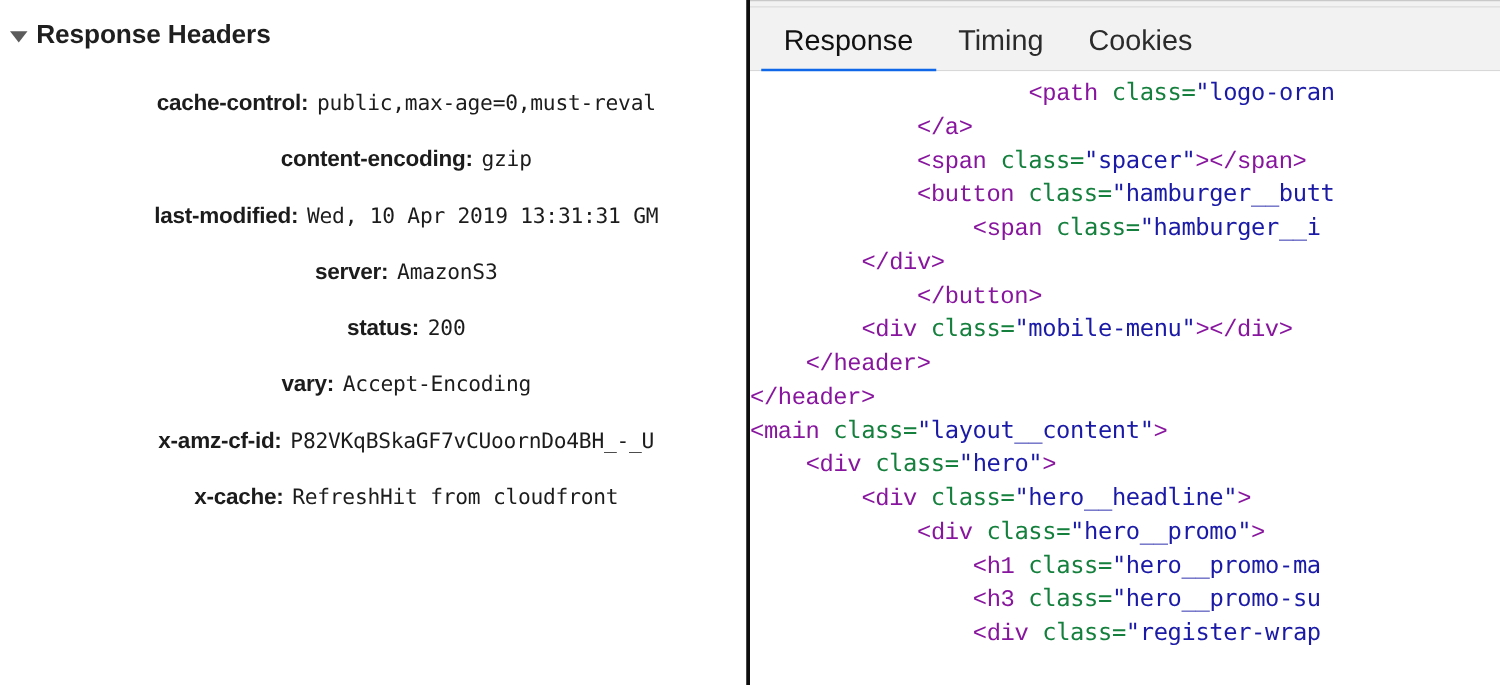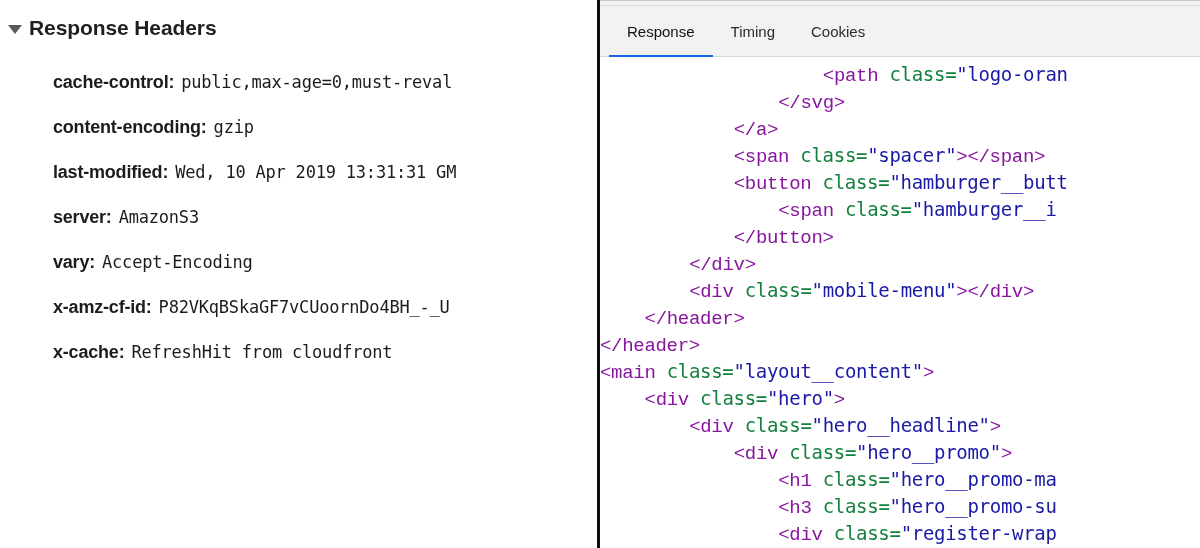--- a/index.html
+++ b/index.html
@@ -57,20 +57,21 @@
     top: 60px;
     width: 597px;
   }
   .header-row {
     position: relative;
     height: 45px;
     line-height: 45px;
     padding-left: 53px;
     white-space: nowrap;
     overflow: hidden;
+    text-align: center;
   }
   .header-name {
     font-family: "Liberation Sans", sans-serif;
     font-size: 18px;
     font-weight: bold;
     color: #1c1c1c;
     letter-spacing: -0.2px;
   }
   .header-value {
     font-family: "DejaVu Sans Mono", monospace;
@@ -129,21 +130,21 @@
   }
   #panel-tabbar::before {
     content: "";
     position: absolute;
     left: 0; right: 0; top: 4px;
     height: 1px;
     background: #dcdcdc;
   }
   .panel-tab {
     position: relative;
-    font-size: 15px;
+    font-size: 23px;
     color: #2b2b2b;
     padding: 0 18px;
     height: 57px;
     line-height: 64px;
     white-space: nowrap;
     cursor: default;
     box-sizing: border-box;
   }
   .panel-tab.active {
     color: #111111;
@@ -187,44 +188,44 @@
   <div id="headers-section-title">
     <span class="disclosure-triangle"></span>
     <span class="title-text">Response Headers</span>
   </div>
 
   <div id="headers-list">
       <div class="header-row"><span class="header-name">cache-control:</span><span class="header-value">public,max-age=0,must-reval</span></div>
       <div class="header-row"><span class="header-name">content-encoding:</span><span class="header-value">gzip</span></div>
       <div class="header-row"><span class="header-name">last-modified:</span><span class="header-value">Wed, 10 Apr 2019 13:31:31 GM</span></div>
       <div class="header-row"><span class="header-name">server:</span><span class="header-value">AmazonS3</span></div>
+      <div class="header-row"><span class="header-name">status:</span><span class="header-value">200</span></div>
       <div class="header-row"><span class="header-name">vary:</span><span class="header-value">Accept-Encoding</span></div>
       <div class="header-row"><span class="header-name">x-amz-cf-id:</span><span class="header-value">P82VKqBSkaGF7vCUoornDo4BH_-_U</span></div>
       <div class="header-row"><span class="header-name">x-cache:</span><span class="header-value">RefreshHit from cloudfront</span></div>
     </div>
 
 </div>
 
 <div id="response-panel">
 
   <div id="panel-tabbar">
       <div class="panel-tab active">Response</div>
       <div class="panel-tab">Timing</div>
       <div class="panel-tab">Cookies</div>
     </div>
 
   <div id="code-view">
       <div class="code-line">                    <span class="tok-tag">&lt;path</span><span class="tok-attr"> class</span><span class="tok-attr">=</span><span class="tok-val">"logo-oran</span></div>
-      <div class="code-line">                <span class="tok-tag">&lt;/svg</span><span class="tok-tag">&gt;</span></div>
       <div class="code-line">            <span class="tok-tag">&lt;/a</span><span class="tok-tag">&gt;</span></div>
       <div class="code-line">            <span class="tok-tag">&lt;span</span><span class="tok-attr"> class</span><span class="tok-attr">=</span><span class="tok-val">"spacer"</span><span class="tok-tag">&gt;</span><span class="tok-tag">&lt;/span</span><span class="tok-tag">&gt;</span></div>
       <div class="code-line">            <span class="tok-tag">&lt;button</span><span class="tok-attr"> class</span><span class="tok-attr">=</span><span class="tok-val">"hamburger__butt</span></div>
       <div class="code-line">                <span class="tok-tag">&lt;span</span><span class="tok-attr"> class</span><span class="tok-attr">=</span><span class="tok-val">"hamburger__i</span></div>
+      <div class="code-line">        <span class="tok-tag">&lt;/div</span><span class="tok-tag">&gt;</span></div>
       <div class="code-line">            <span class="tok-tag">&lt;/button</span><span class="tok-tag">&gt;</span></div>
-      <div class="code-line">        <span class="tok-tag">&lt;/div</span><span class="tok-tag">&gt;</span></div>
       <div class="code-line">        <span class="tok-tag">&lt;div</span><span class="tok-attr"> class</span><span class="tok-attr">=</span><span class="tok-val">"mobile-menu"</span><span class="tok-tag">&gt;</span><span class="tok-tag">&lt;/div</span><span class="tok-tag">&gt;</span></div>
       <div class="code-line">    <span class="tok-tag">&lt;/header</span><span class="tok-tag">&gt;</span></div>
       <div class="code-line"><span class="tok-tag">&lt;/header</span><span class="tok-tag">&gt;</span></div>
       <div class="code-line"><span class="tok-tag">&lt;main</span><span class="tok-attr"> class</span><span class="tok-attr">=</span><span class="tok-val">"layout__content"</span><span class="tok-tag">&gt;</span></div>
       <div class="code-line">    <span class="tok-tag">&lt;div</span><span class="tok-attr"> class</span><span class="tok-attr">=</span><span class="tok-val">"hero"</span><span class="tok-tag">&gt;</span></div>
       <div class="code-line">        <span class="tok-tag">&lt;div</span><span class="tok-attr"> class</span><span class="tok-attr">=</span><span class="tok-val">"hero__headline"</span><span class="tok-tag">&gt;</span></div>
       <div class="code-line">            <span class="tok-tag">&lt;div</span><span class="tok-attr"> class</span><span class="tok-attr">=</span><span class="tok-val">"hero__promo"</span><span class="tok-tag">&gt;</span></div>
       <div class="code-line">                <span class="tok-tag">&lt;h1</span><span class="tok-attr"> class</span><span class="tok-attr">=</span><span class="tok-val">"hero__promo-ma</span></div>
       <div class="code-line">                <span class="tok-tag">&lt;h3</span><span class="tok-attr"> class</span><span class="tok-attr">=</span><span class="tok-val">"hero__promo-su</span></div>
       <div class="code-line">                <span class="tok-tag">&lt;div</span><span class="tok-attr"> class</span><span class="tok-attr">=</span><span class="tok-val">"register-wrap</span></div>

